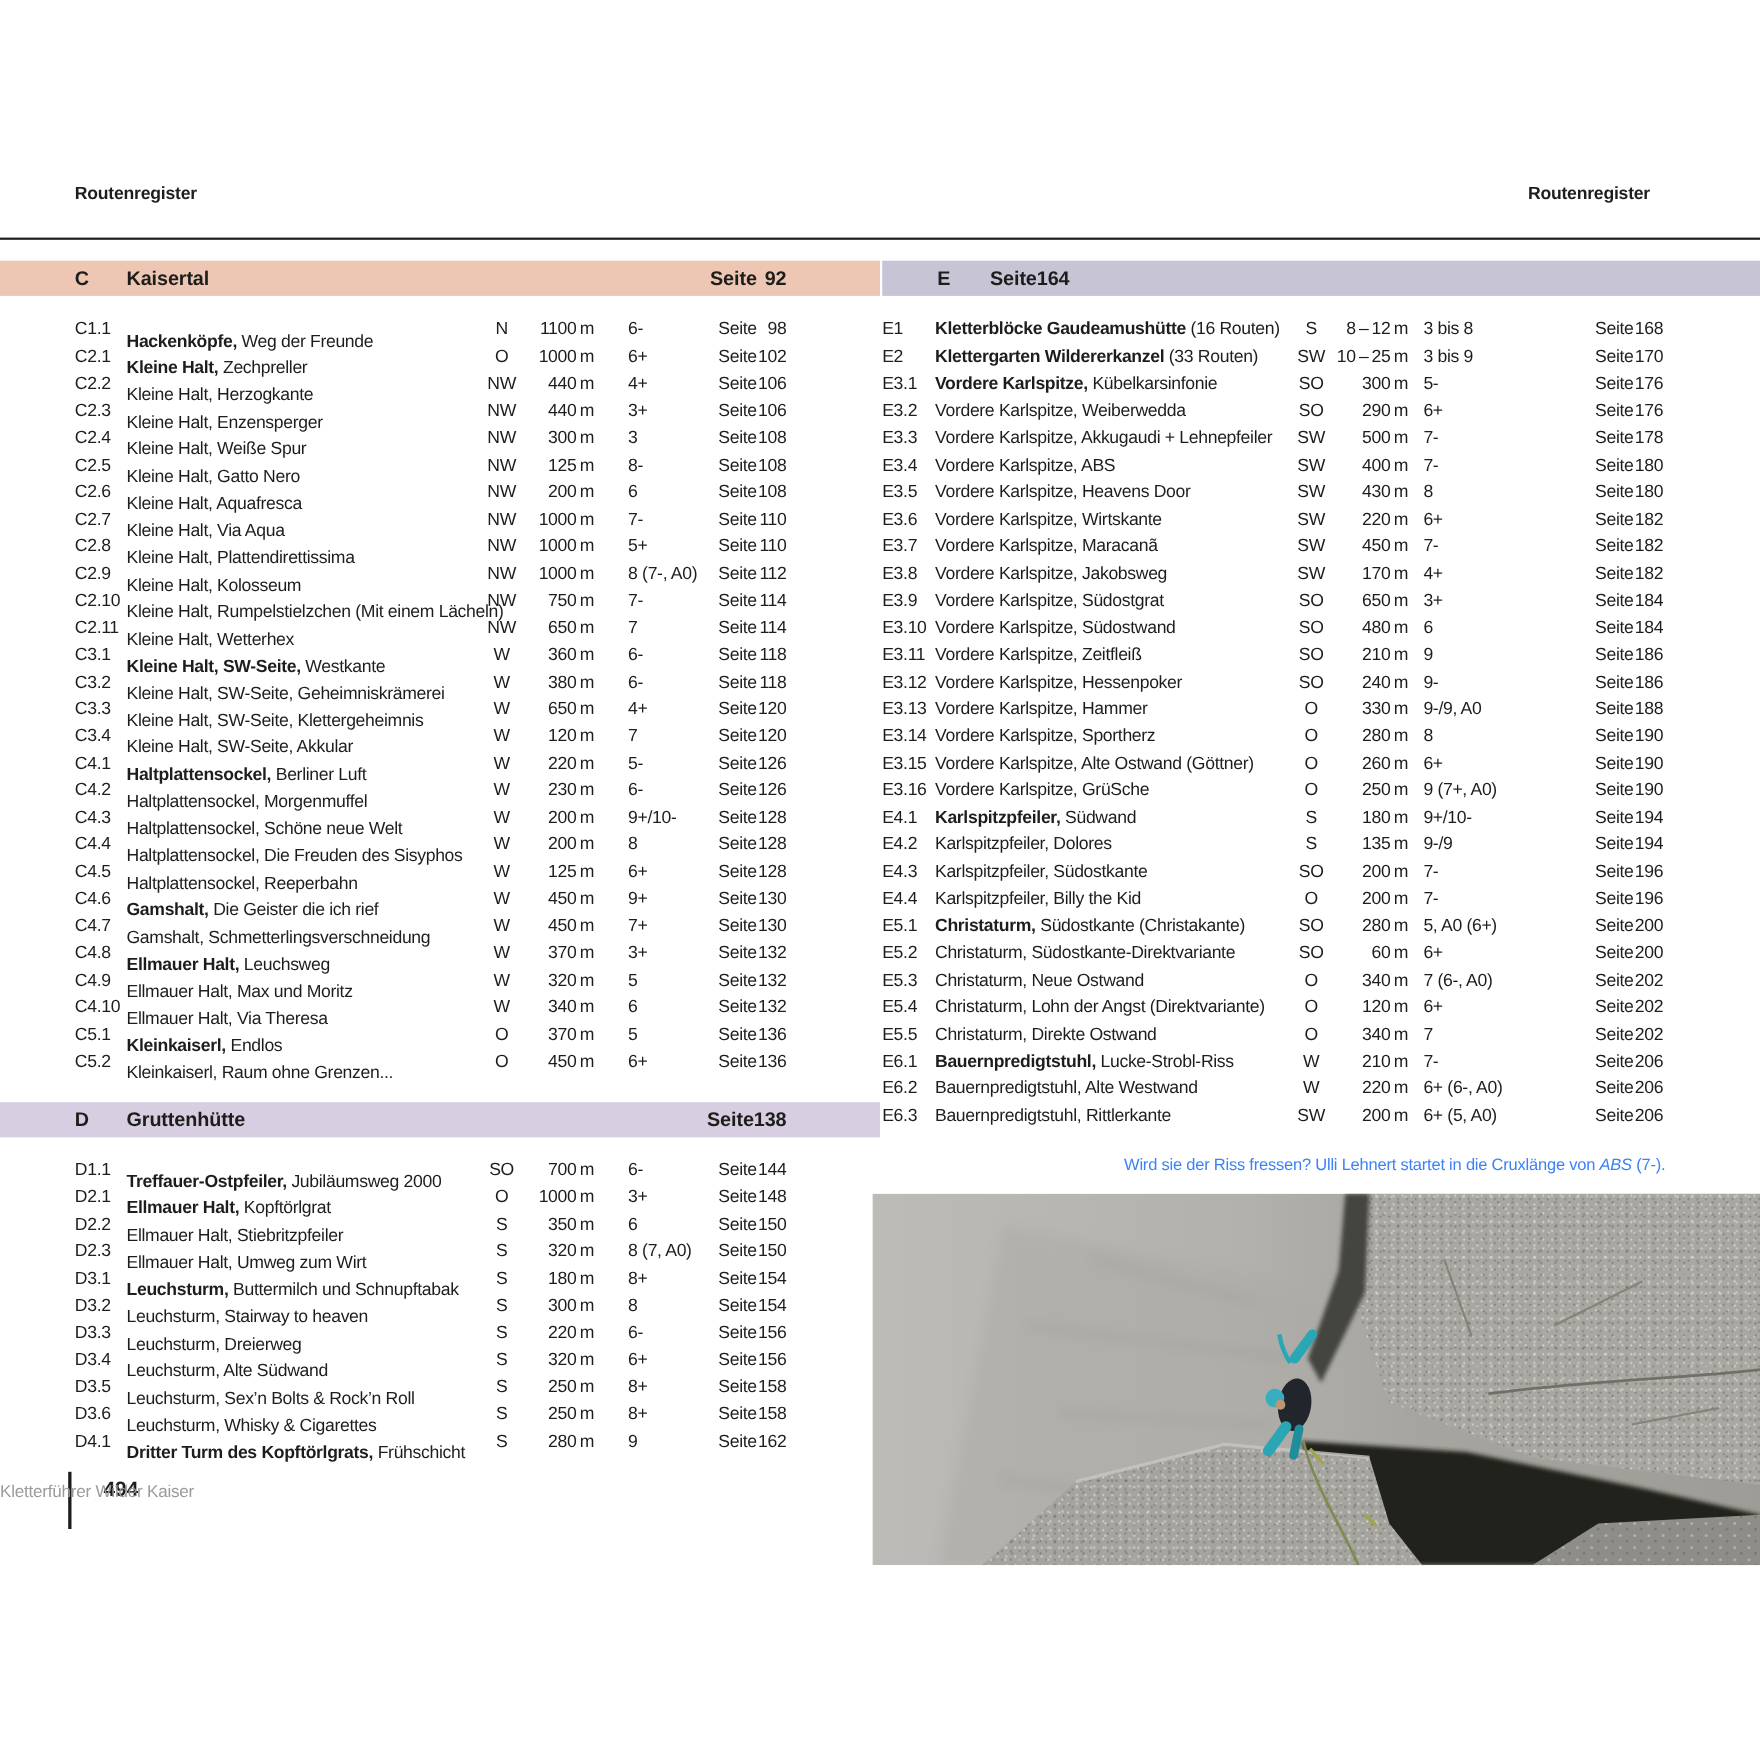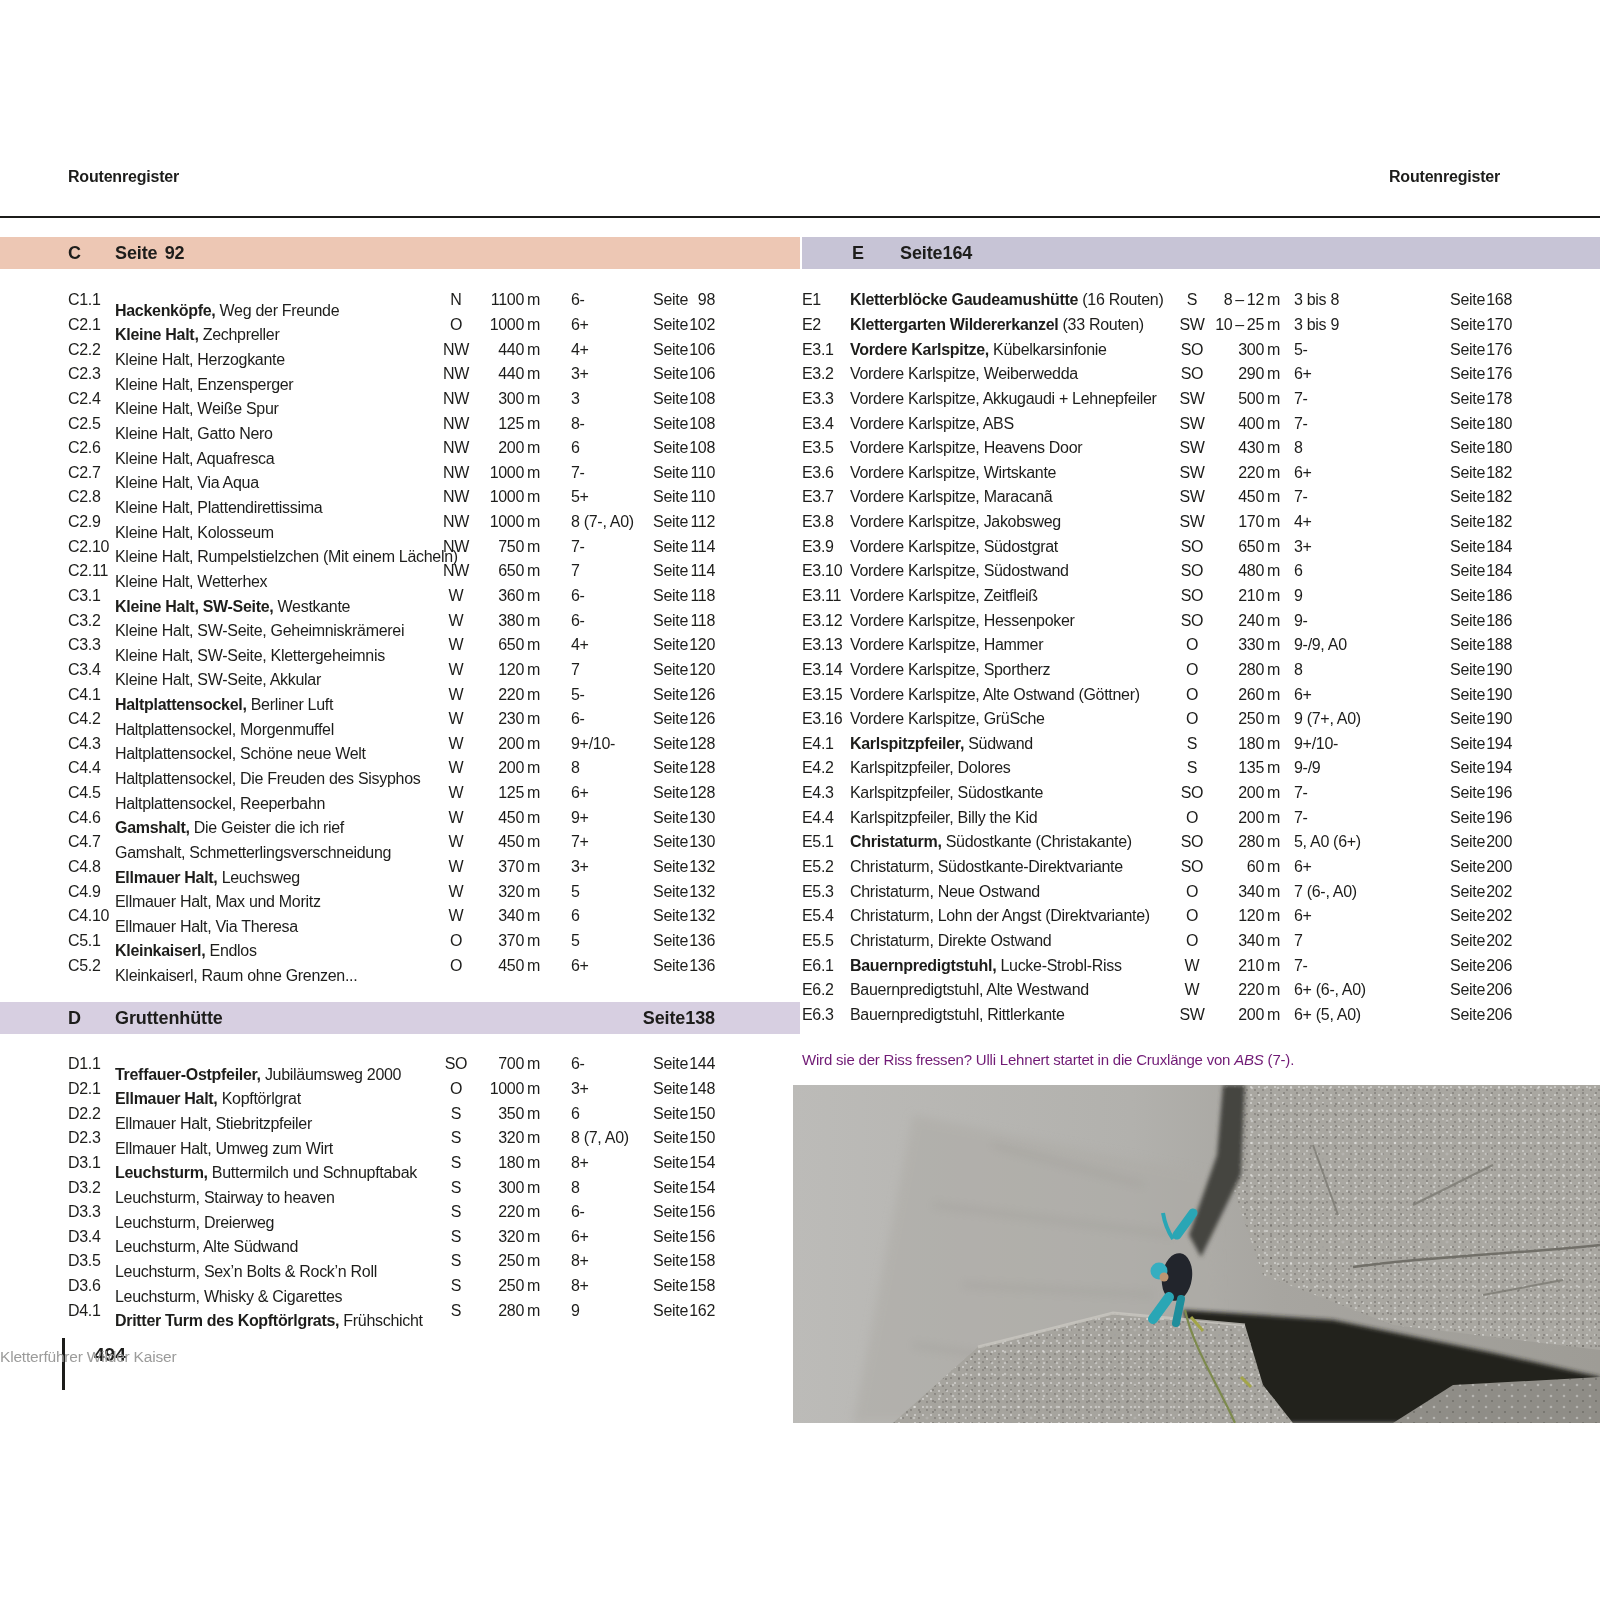--- a/index.html
+++ b/index.html
@@ -42,37 +42,38 @@
   .rcol .c-dir{width:44px;}
   .rcol .c-len{width:66px;}
   .rcol .c-gr{margin-left:14px;width:78px;}
   .rcol .c-pg{padding-right:88px;}
 
   .footer-bar{position:absolute;left:62px;top:1338px;width:3px;height:52px;background:#1c1c1a;}
   .footer-num{position:absolute;left:94px;top:1344px;font-size:19px;font-weight:700;}
   .footer-book{position:absolute;left:0;top:1348px;width:716px;text-align:left;
                font-size:15.5px;color:#9b9b9a;letter-spacing:-0.2px;}
 
-  .caption{position:absolute;left:802px;top:1051px;width:712px;text-align:left;
-           font-size:15px;color:#701a75;letter-spacing:-0.2px;}
+  .caption{position:absolute;left:802px;top:1051px;width:712px;text-align:right;
+           font-size:15px;color:#3b82f6;letter-spacing:-0.2px;}
   .caption .it{font-style:italic;}
 
   .photo{position:absolute;left:793px;top:1085px;width:807px;height:338px;overflow:hidden;}
 </style>
 </head>
 <body>
 
 <div class="canvas">
 
   <div class="h-title h-left">Routenregister</div>
   <div class="h-title h-right">Routenregister</div>
   <div class="rule"></div>
 
   <div class="secbar lcol" style="top: 237px; background: rgb(237, 199, 180);">
     <span class="sb-id">C</span>
+    <span class="sb-title">Kaisertal</span>
     <span class="sb-page">
         <span>Seite</span>
         <span class="pn">92</span>
       </span>
   </div>
   <div class="rows lcol" style="left:0;top:288px;width:800px">
       <div class="row">
     <span class="c-id">C1.1</span>
     <span class="c-name"><b class="nb">Hackenköpfe,</b><span> Weg der Freunde</span></span>
     <span class="c-dir">N</span>

